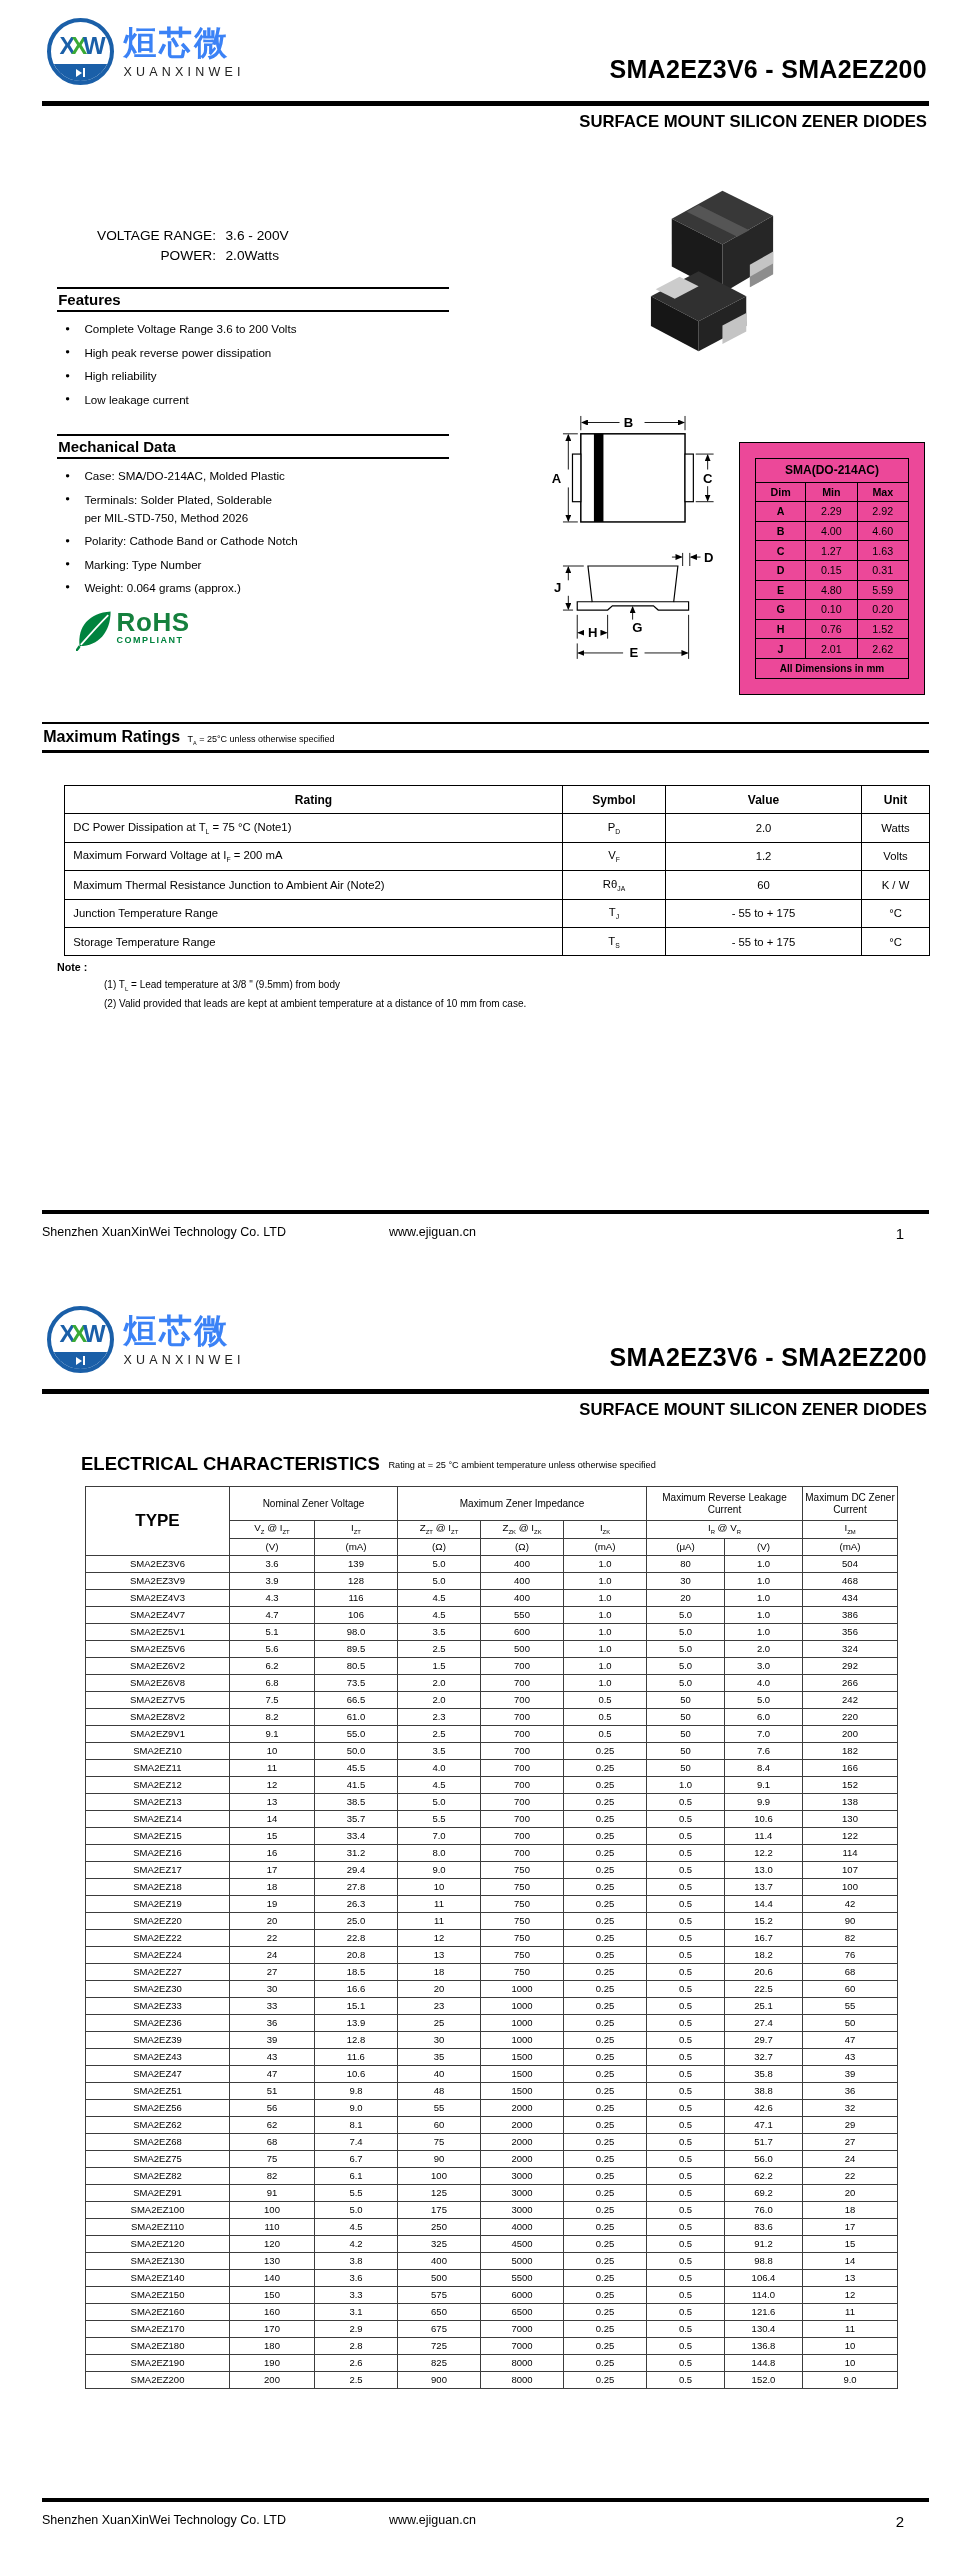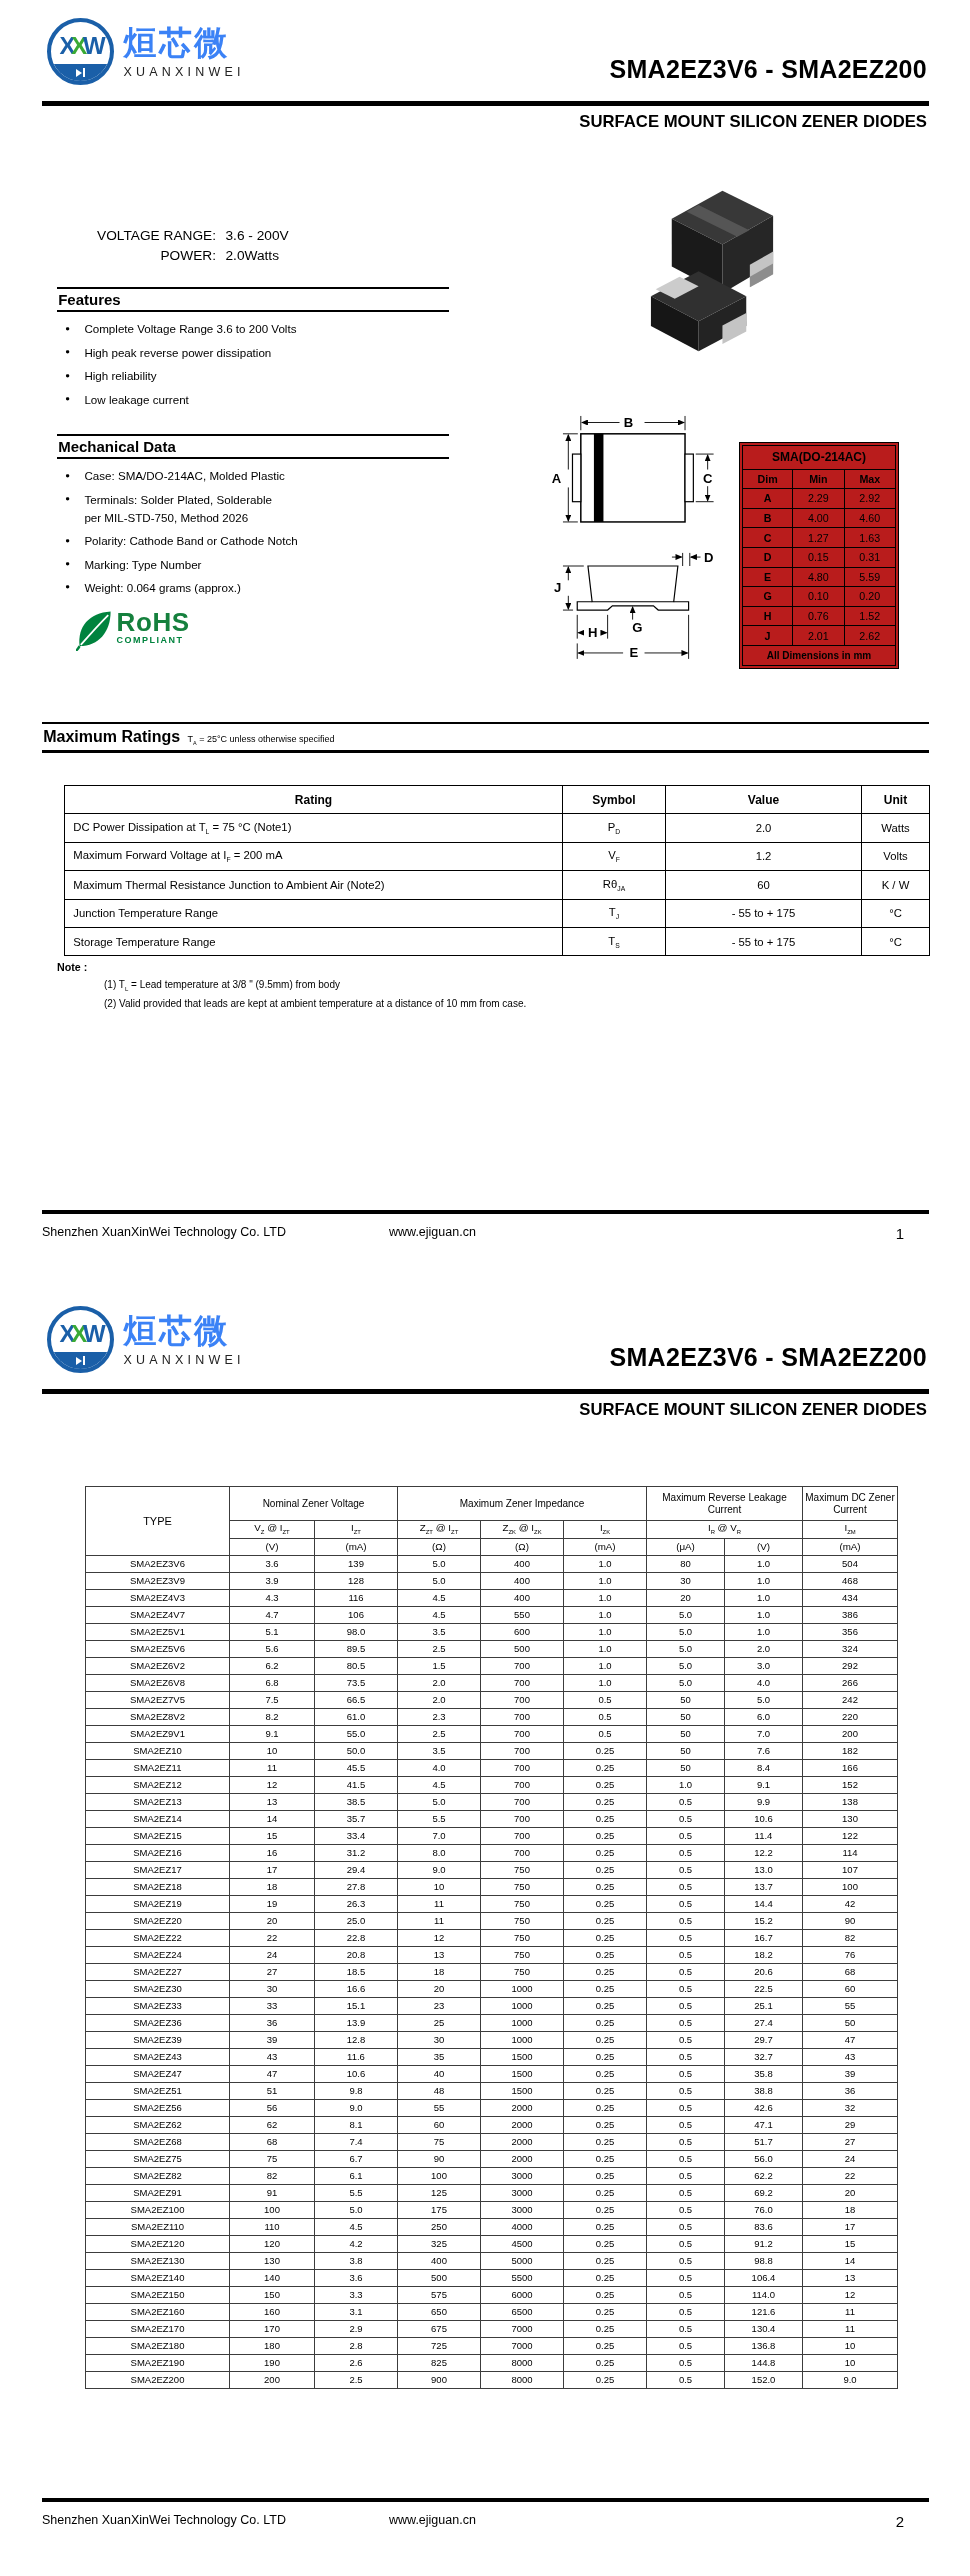--- a/index.html
+++ b/index.html
@@ -37,21 +37,21 @@
 
   .rohs{position:absolute;top:609px;left:76px;display:flex;align-items:flex-start;}
   .rohs-text{margin-left:3.6px;line-height:1;}
   .rohs-main{font-size:26px;font-weight:bold;color:#15803d;letter-spacing:0.6px;}
   .rohs-sub{font-size:9px;font-weight:bold;color:#00833e;letter-spacing:1.5px;margin-top:1.2px;}
 
   
   .product-photo{position:absolute;top:174px;left:639px;}
   .pkg-diagram{position:absolute;top:410px;left:506px;}
   .pkg-diagram text{font-size:22px;font-weight:bold;font-family:"Liberation Sans",sans-serif;}
-  .dims-wrap{position:absolute;top:442px;left:739px;border:1.2px solid #000;padding:2px;background:#b91c1c;}
+  .dims-wrap{position:absolute;top:442px;left:739px;border:1.2px solid #000;padding:15px;background:#ec4899;}
   .dims-table{border-collapse:collapse;width:154px;font-size:10.7px;text-align:center;}
   .dims-table th,.dims-table td{border:0.9px solid #000;padding:1.8px 2.4px;height:15px;}
   .dims-table .dims-title{font-size:12px;font-weight:bold;height:19px;}
   .dims-table th{font-weight:bold;}
   .dims-table td.dim-letter{font-weight:bold;}
   .dims-table .dims-foot{font-weight:bold;font-size:10px;}
 
   
   .mr-head{position:absolute;top:722px;left:42px;width:887px;}
   .mr-rule{height:2.4px;background:#000;}
@@ -383,36 +383,40 @@
       </div>
       <div class="logo-text">
         <div class="logo-cn">烜芯微</div>
         <div class="logo-en">XUANXINWEI</div>
       </div>
     </div>
     <div class="doc-title">SMA2EZ3V6 - SMA2EZ200</div>
     <div class="rule-main"></div>
     <div class="doc-subtitle">SURFACE MOUNT SILICON ZENER DIODES</div>
 
+    <div class="elec-head">
+      <span class="elec-title">ELECTRICAL CHARACTERISTICS</span>
+      <span class="elec-note">Rating at  = 25 °C ambient temperature unless otherwise specified</span>
+    </div>
 
     <table class="elec-table">
       <colgroup>
         <col style="width:144px">
           <col style="width:85px">
           <col style="width:83px">
           <col style="width:83px">
         <col style="width:83px">
           <col style="width:83px">
           <col style="width:78px">
           <col style="width:78px">
           <col style="width:95px">
       </colgroup>
       <thead>
         <tr>
-          <th rowspan="3" style="font-weight:normal;font-size:11px;">TYPE</th>
+          <th rowspan="3" style="font-weight:bold;font-size:17px;">TYPE</th>
           <th colspan="2" class="grp">Nominal Zener Voltage</th>
           <th colspan="3" class="grp">Maximum Zener Impedance</th>
           <th colspan="2" class="grp">Maximum Reverse Leakage Current</th>
           <th class="grp">Maximum DC Zener Current</th>
         </tr>
         <tr>
           <th>V<sub>Z</sub> @ I<sub>ZT</sub></th>
           <th>I<sub>ZT</sub></th>
           <th>Z<sub>ZT</sub> @ I<sub>ZT</sub></th>
           <th>Z<sub>ZK</sub> @ I<sub>ZK</sub></th>

